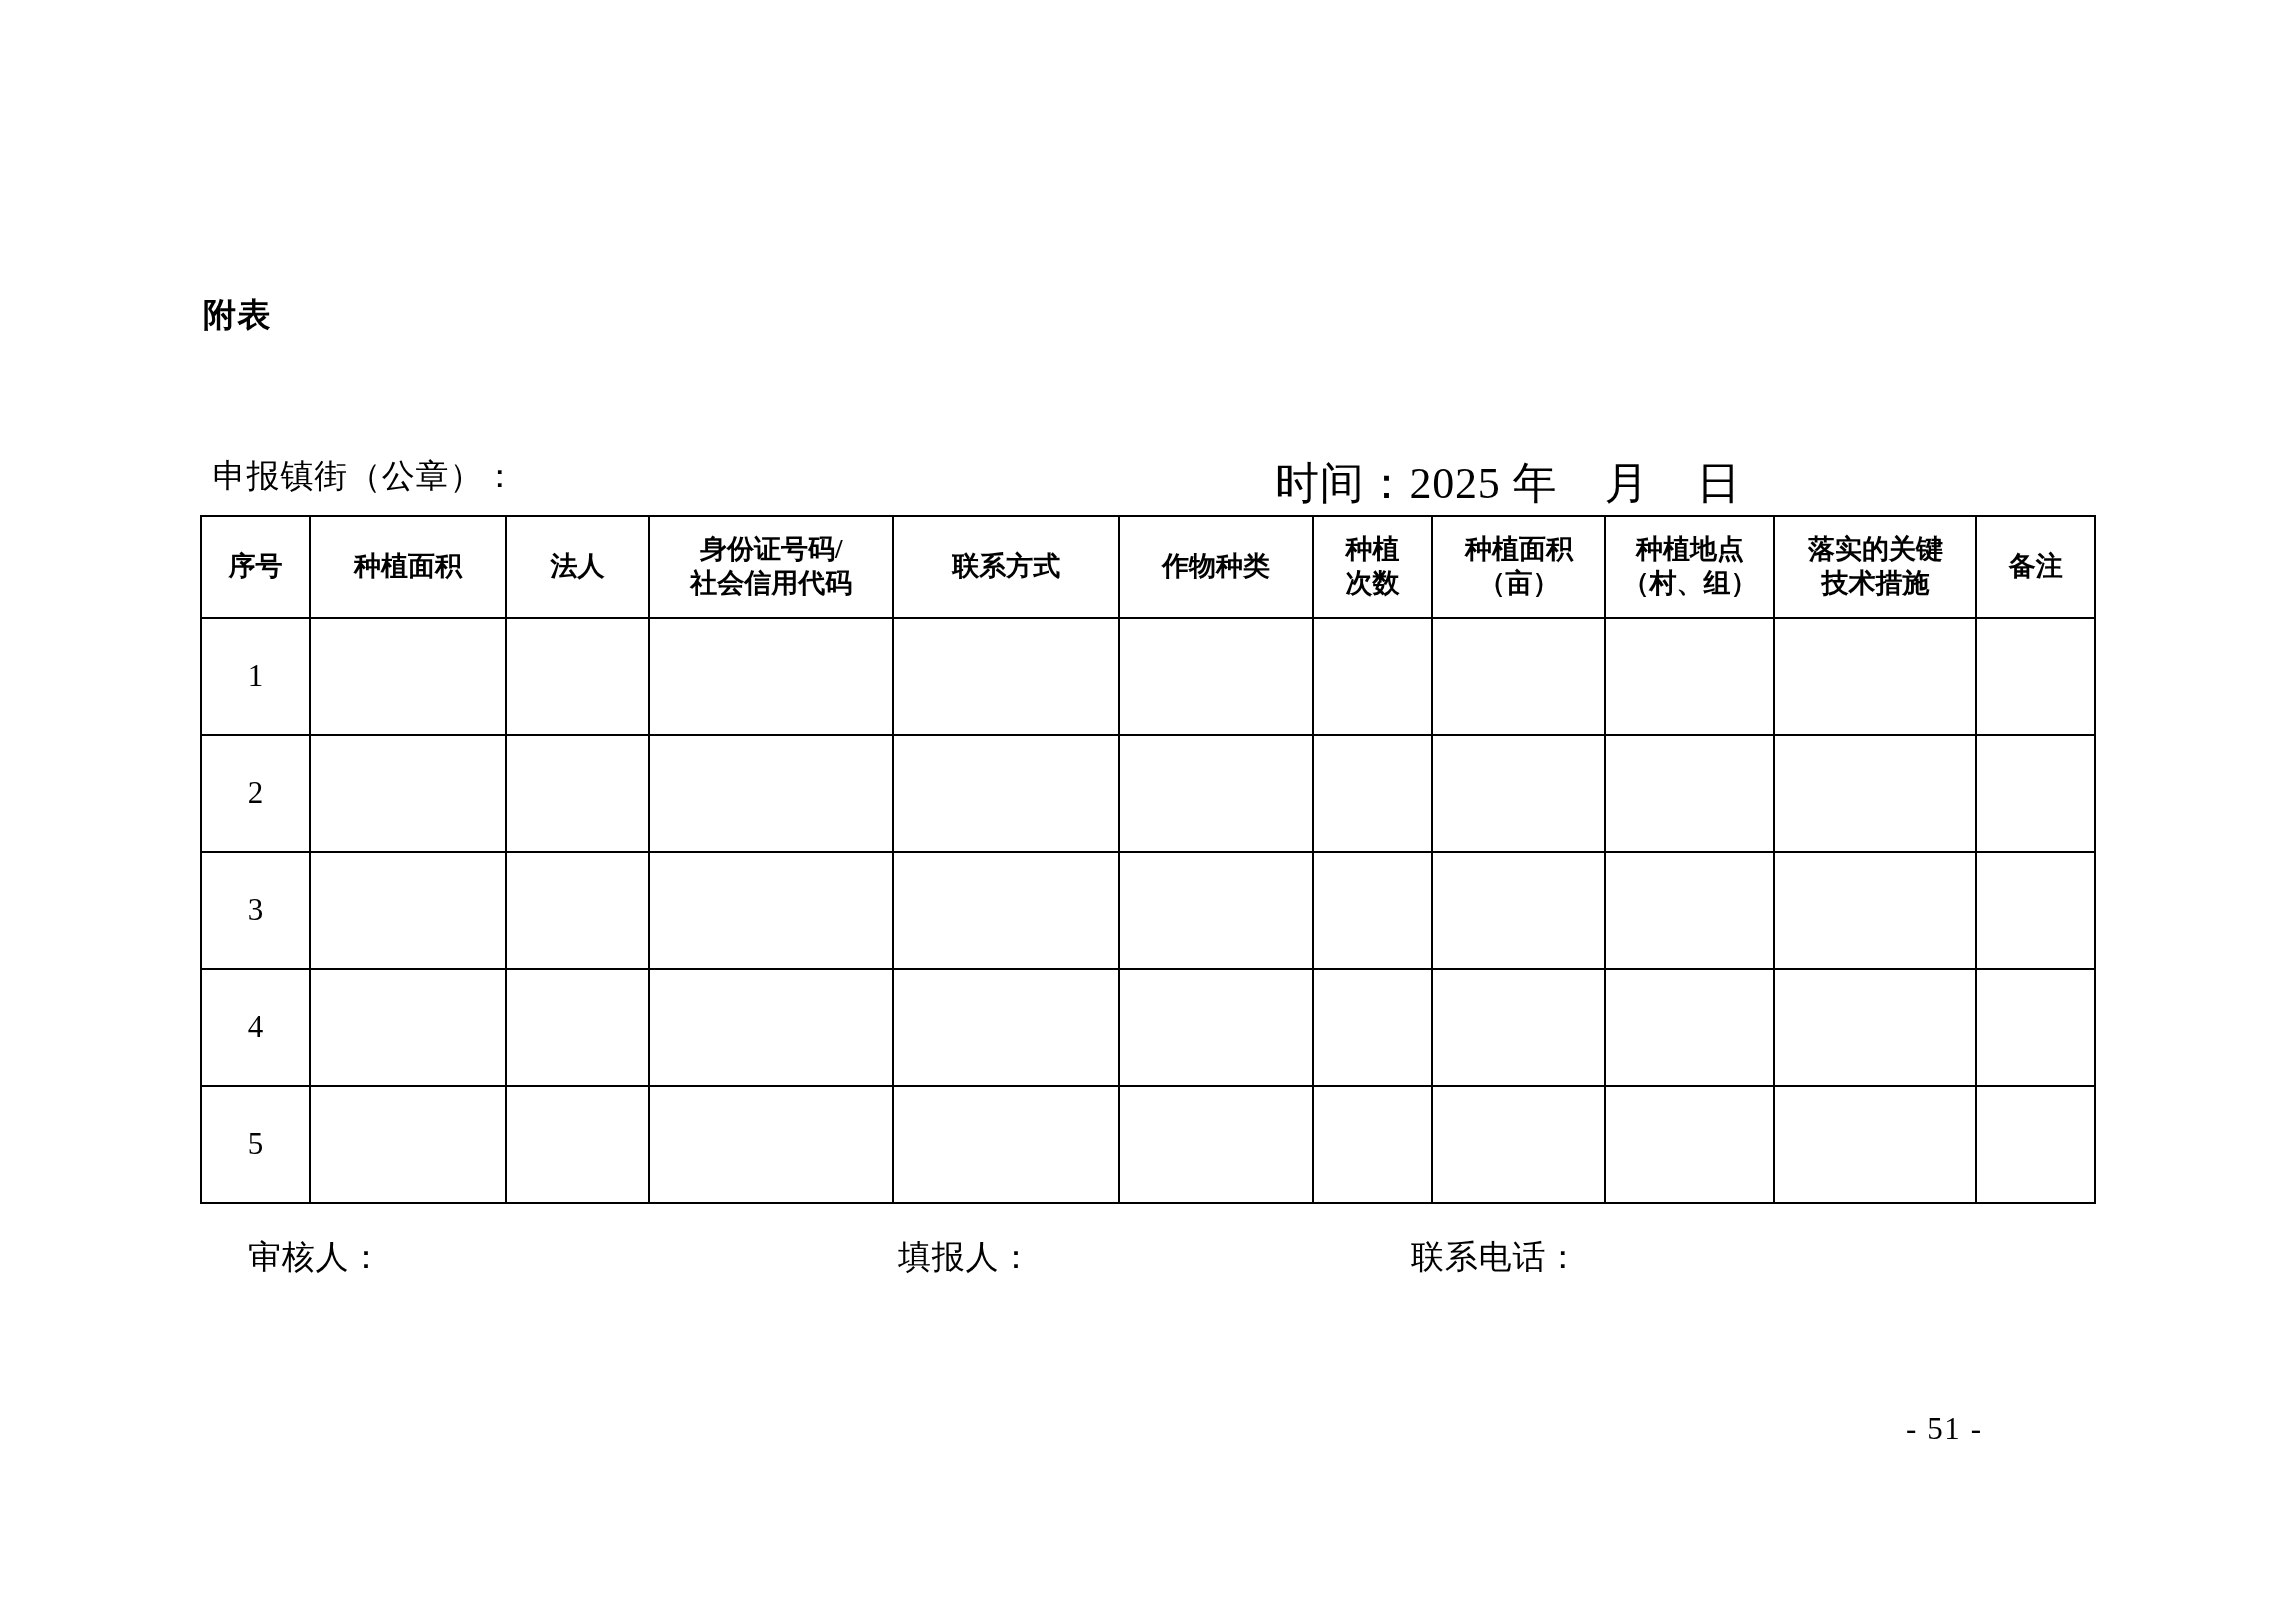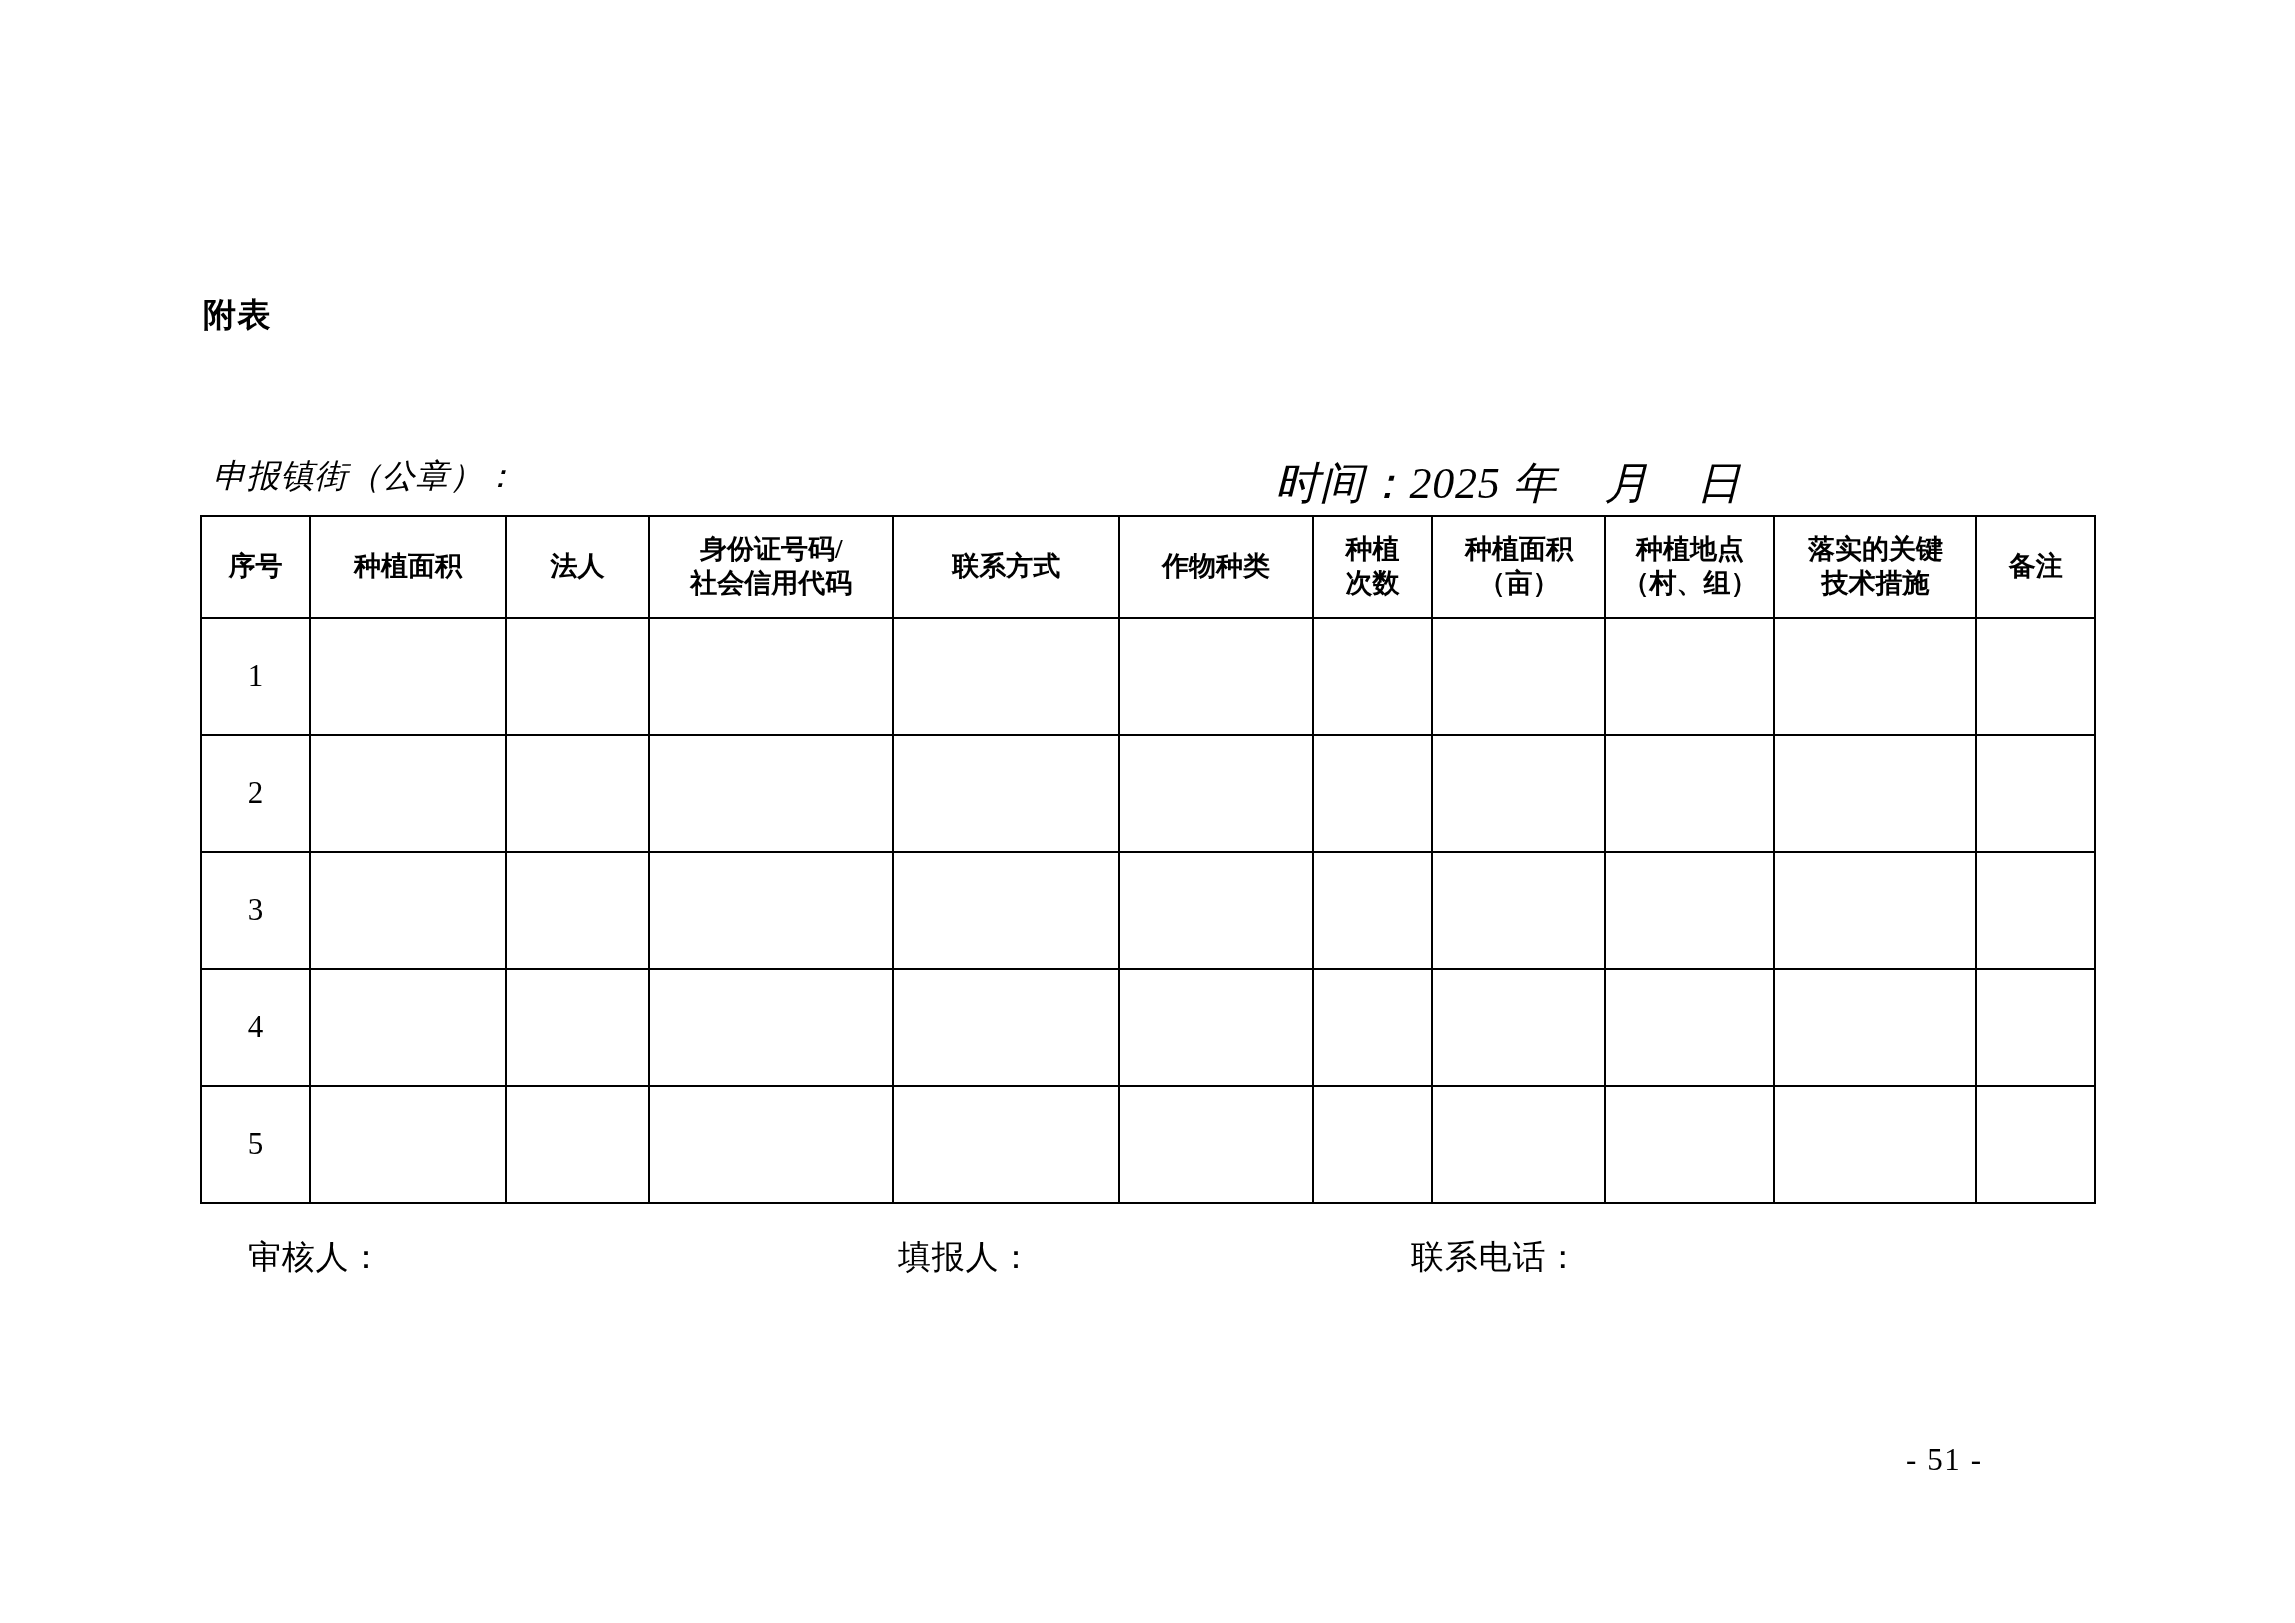--- a/index.html
+++ b/index.html
@@ -39,21 +39,20 @@
     font-weight: bold;
     letter-spacing: 0.8px;
     white-space: nowrap;
   }
   .meta-row {
     position: absolute;
     left: 203px;
     top: 454px;
     width: 1890px;
     height: 46px;
-    font-style: italic;
   }
   .meta-left {
     position: absolute;
     left: 9.8px;
     top: 0;
     font-size: 33px;
     letter-spacing: 0.8px;
   }
   .meta-right {
     position: absolute;
@@ -107,21 +106,20 @@
   }
   .f1 { left: 45px; }
   .f2 { left: 695px; }
   .f3 { left: 1208px; }
   .page-number {
     position: absolute;
     left: 1906px;
     top: 1411px;
     font-size: 31px;
     letter-spacing: 1.6px;
-    margin-top: 31px;
   }
   
   col.c0 { width: 106px; }
   col.c1 { width: 190px; }
   col.c2 { width: 139px; }
   col.c3 { width: 237px; }
   col.c4 { width: 219px; }
   col.c5 { width: 188px; }
   col.c6 { width: 116px; }
   col.c7 { width: 168px; }

